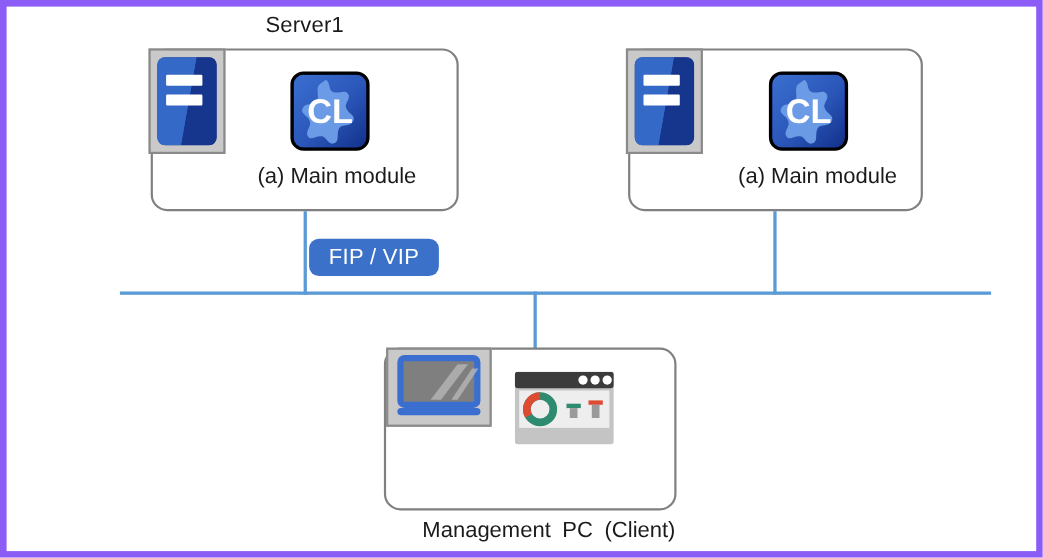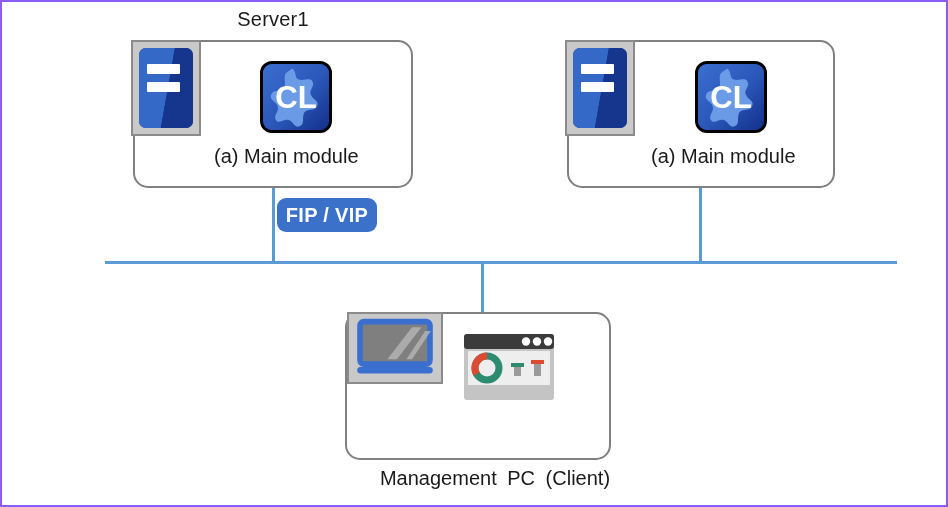--- a/index.html
+++ b/index.html
@@ -8,21 +8,21 @@
     background: #ffffff;
   }
   body {
     font-family: "Liberation Sans", sans-serif;
   }
   #canvas {
     position: relative;
     width: 948px;
     height: 507px;
     background: #ffffff;
-    border: 2px solid #8b5cf6;
+    border: 6px solid #8b5cf6;
     box-sizing: border-box;
     overflow: hidden;
   }
 
   
   .node-title {
     position: absolute;
     font-size: 20px;
     color: #1a1a1a;
     white-space: nowrap;
@@ -45,20 +45,21 @@
     border-radius: 15px;
     background: #ffffff;
     box-sizing: border-box;
   }
 
   .node-label {
     position: absolute;
     font-size: 20px;
     color: #1a1a1a;
     white-space: nowrap;
+    margin-left: 16px;
   }
 
   
   .server-icon {
     position: absolute;
     width: 70px;
     height: 96px;
     background: #c9c9c9;
     border: 2px solid #8a8a8a;
     box-sizing: border-box;
@@ -209,21 +210,21 @@
     </svg>
   </div>
 
   <div class="node-label" style="left:649px; top:143px;">(a) Main module</div>
 
   <div class="line-v" style="left:270px; top:186px; height:76px;"></div>
   <div class="line-v" style="left:697px; top:186px; height:76px;"></div>
   <div class="line-h" style="left:103px; top:259px; width:792px;"></div>
   <div class="line-v" style="left:479px; top:259px; height:52px;"></div>
 
-  <div class="fip-badge" style="left:275px; top:196px; width:100px; height:34px;font-weight:bold;">FIP / VIP</div>
+  <div class="fip-badge" style="left:275px; top:211px; width:118px; height:34px;">FIP / VIP</div>
 
   <div class="node-box" style="left:343px; top:310px; width:266px; height:148px;"></div>
 
   <div class="laptop-icon" style="left:345px; top:310px;">
     <svg viewBox="0 0 96 72" xmlns="http://www.w3.org/2000/svg">
       <rect x="11" y="8" width="74" height="45" rx="4" fill="#7f7f7f" stroke="#3a6fd0" stroke-width="6"></rect>
       <polygon points="66,14 76,14 50,48 40,48" fill="#b9b9b9" opacity="0.75"></polygon>
       <polygon points="80,18 86,18 66,48 60,48" fill="#b9b9b9" opacity="0.75"></polygon>
       <rect x="8" y="56" width="80" height="7" rx="3.5" fill="#3a6fd0"></rect>
     </svg>

